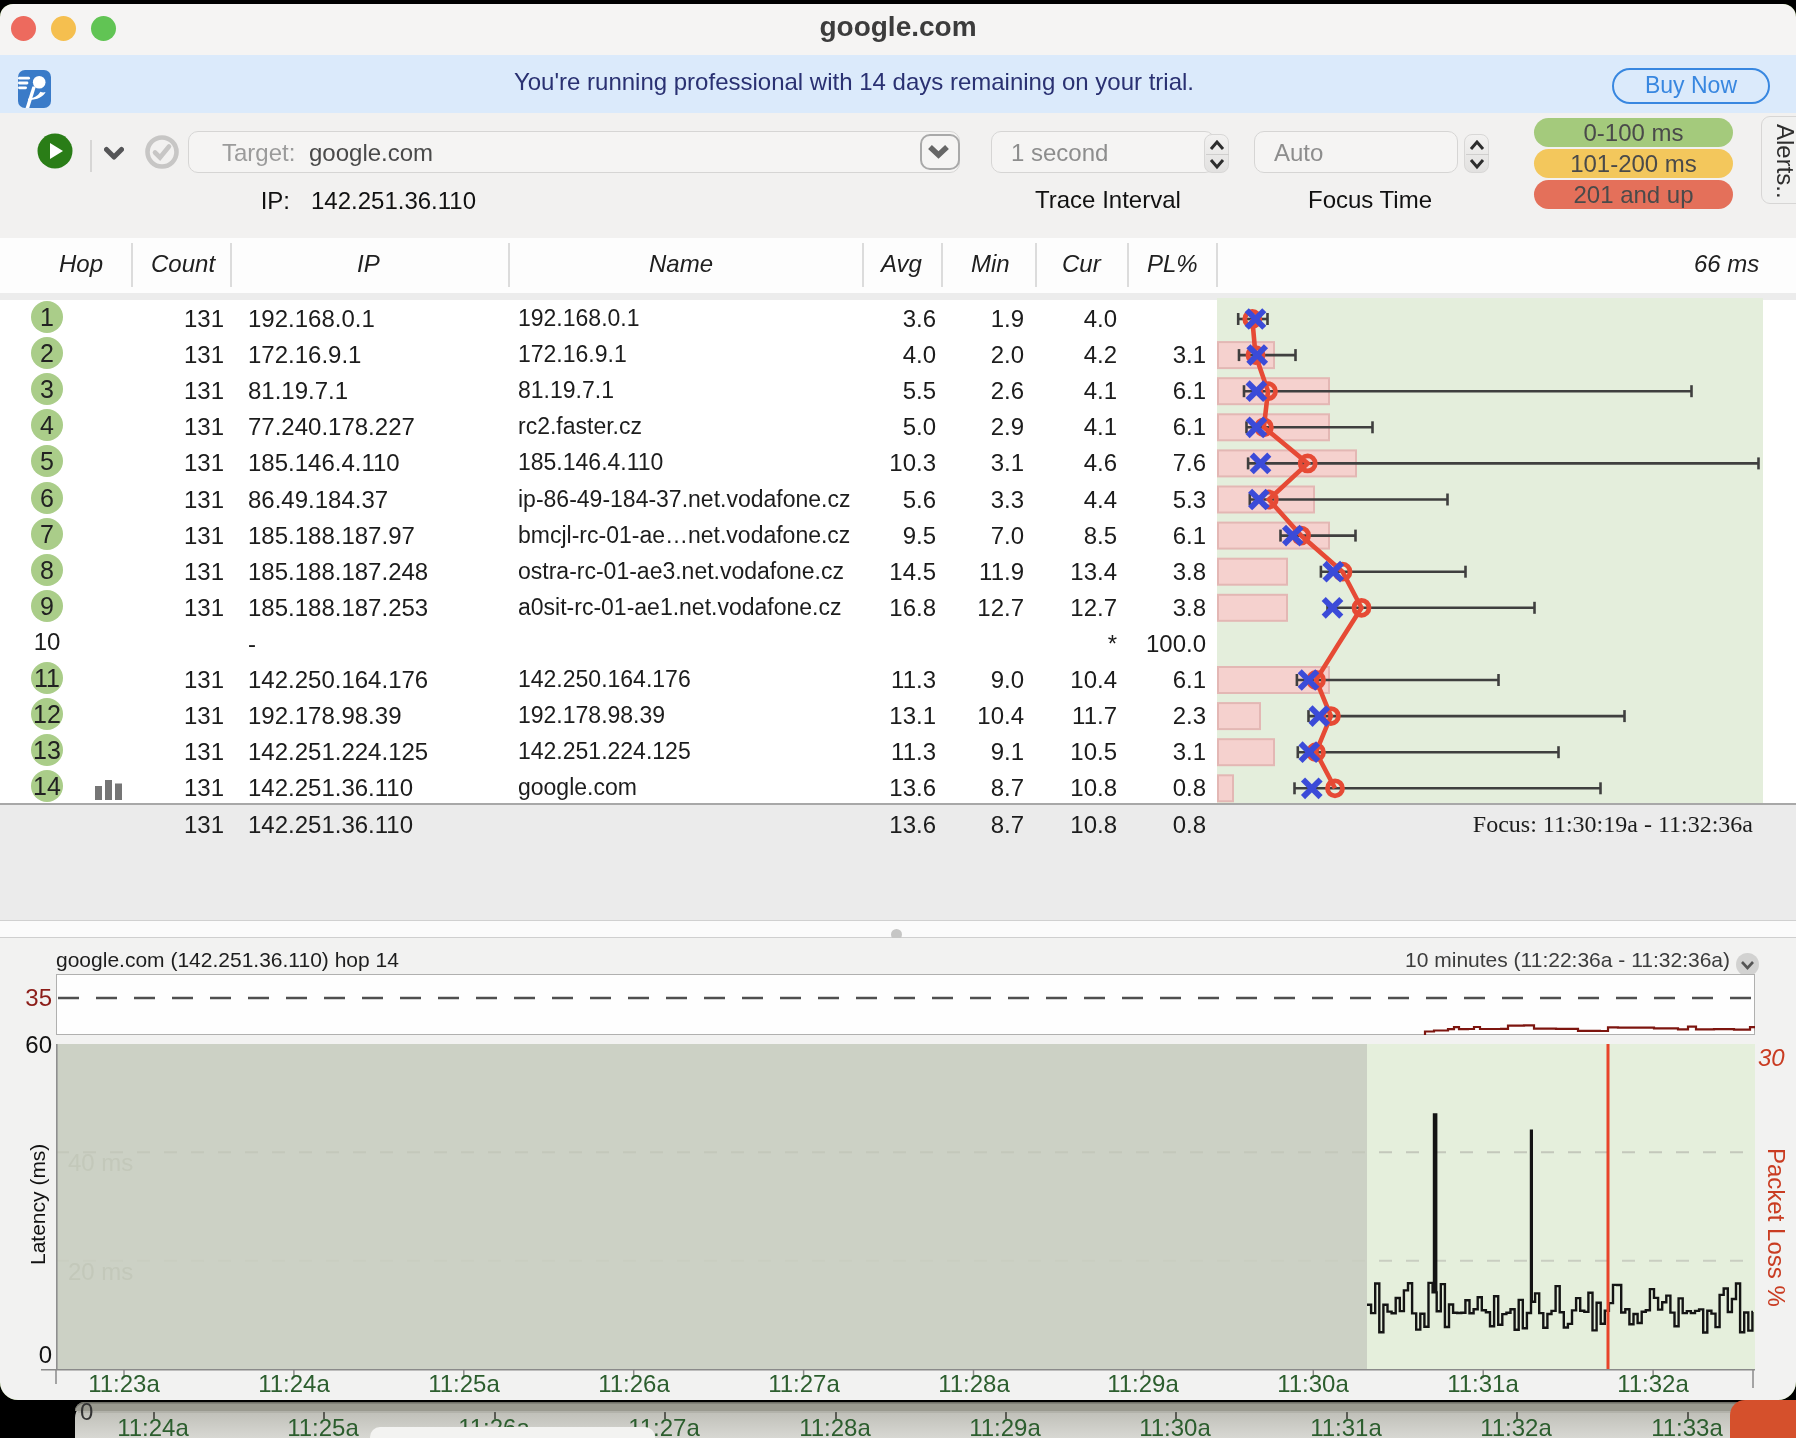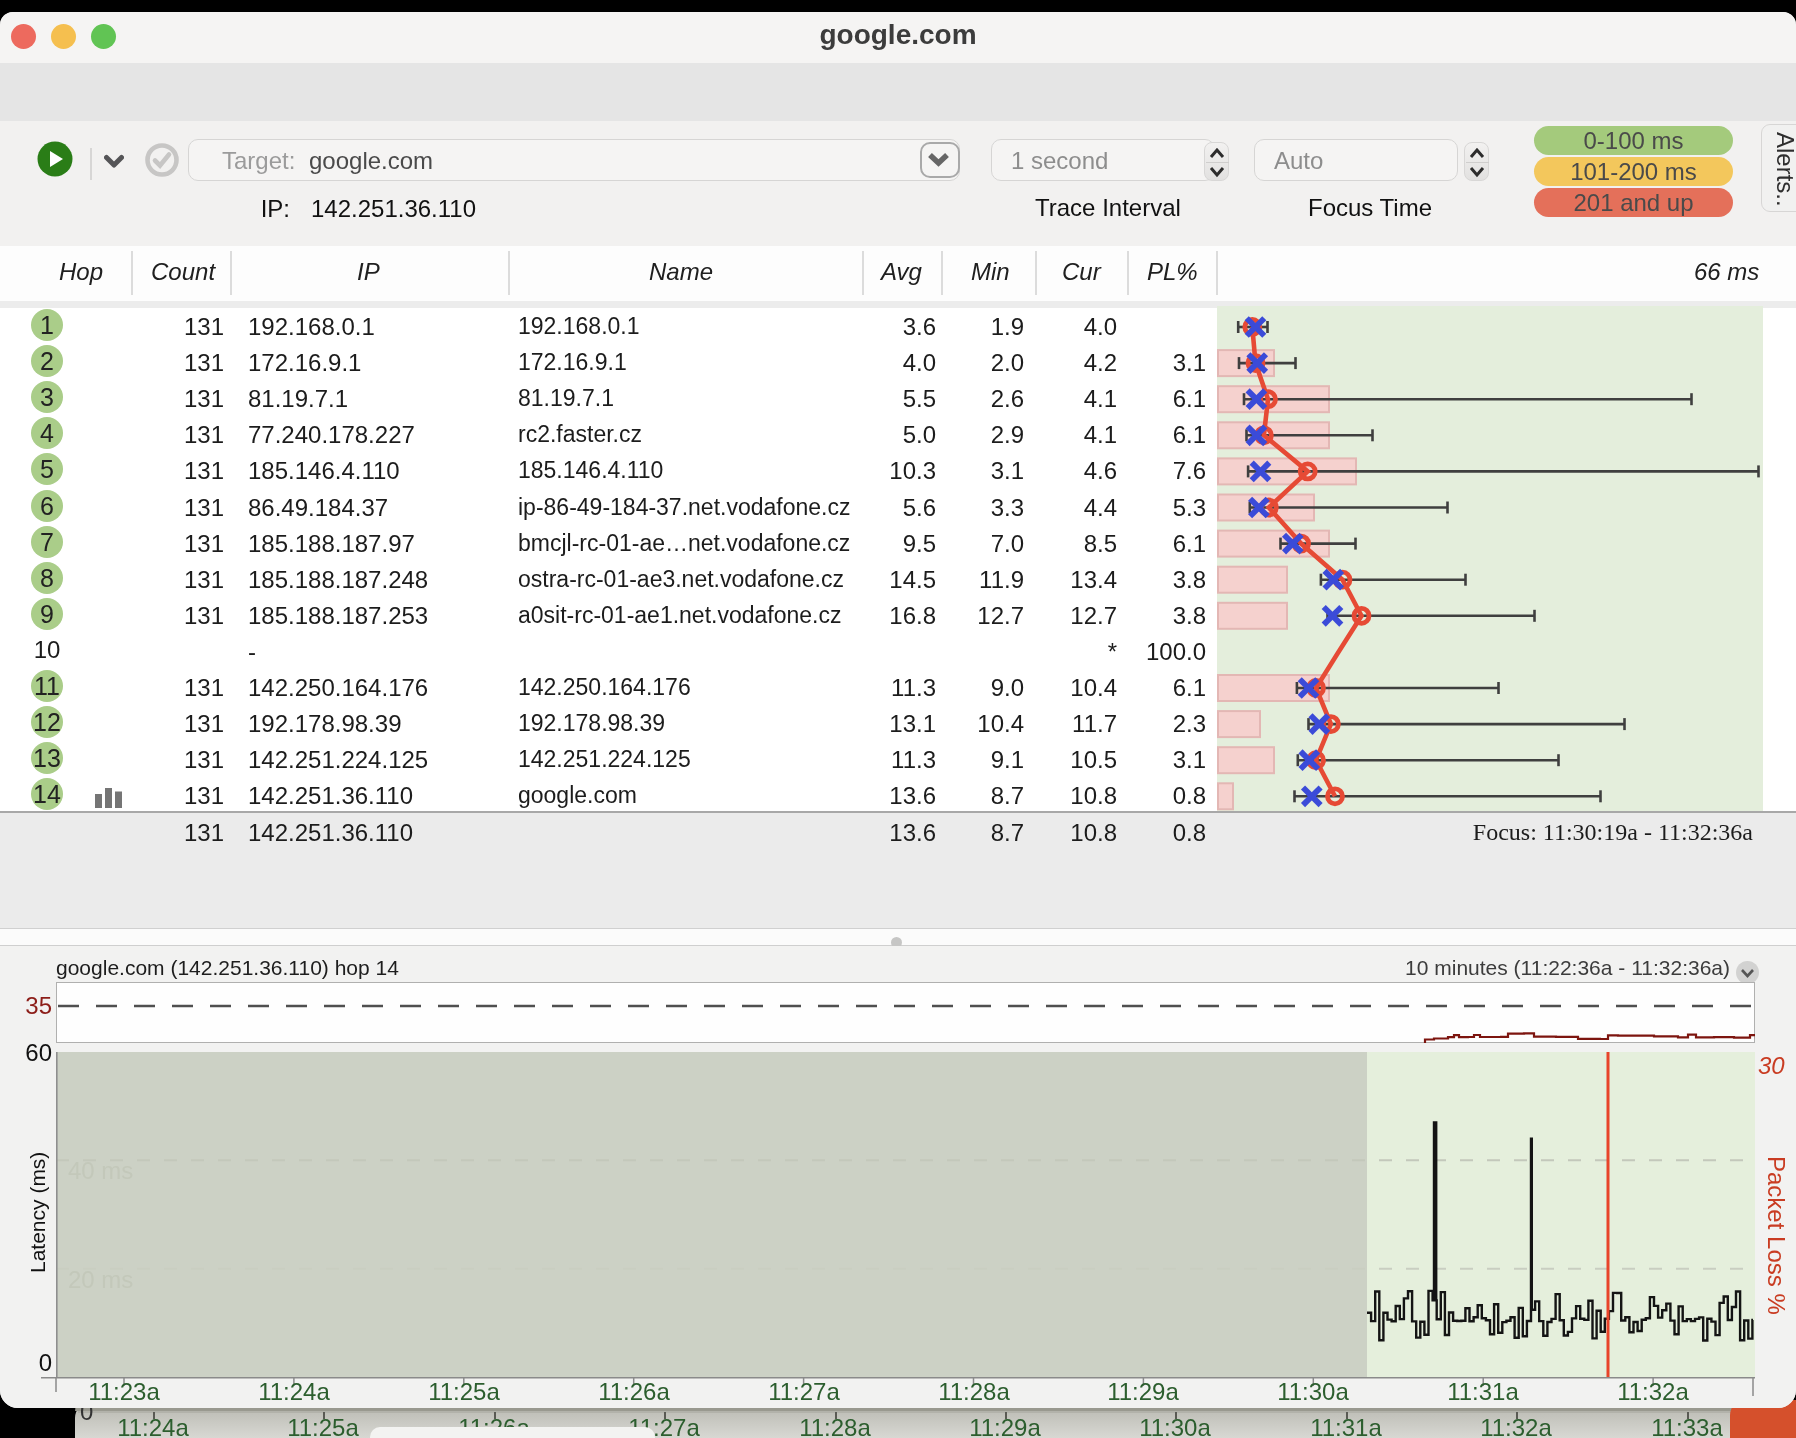--- a/index.html
+++ b/index.html
@@ -3,21 +3,21 @@
 * { margin:0; padding:0; box-sizing:border-box; }
 html,body { width:1796px; height:1438px; background:#000; font-family:"Liberation Sans",sans-serif; position:relative; overflow:hidden; }
 #bwin { position:absolute; left:75px; top:1402px; width:1721px; height:36px; background:linear-gradient(#b6b6ae,#d8d8d3); border-radius:16px 0 0 0; }
 #bband { position:absolute; left:75px; top:1402px; width:1721px; height:9px; background:#99998f; border-radius:16px 0 0 0; box-shadow:inset 0 1.5px 0 #6e6e66; }
 #bband2 { position:absolute; left:78px; top:1411px; width:1718px; height:1.5px; background:#b2b2aa; }
 .blab { position:absolute; top:1414px; width:120px; text-align:center; font-size:24px; color:#2c5e2e; }
 .btick { position:absolute; top:1412px; width:2px; height:7px; background:#5a5a54; }
 #btip { position:absolute; left:370px; top:1427px; width:285px; height:11px; background:#f3f3f1; border-radius:10px 10px 0 0; }
 #bred { position:absolute; left:1730px; top:1400px; width:66px; height:38px; background:#d5502c; border-radius:15px 0 0 0; }
 #bzero { position:absolute; left:80px; top:1398px; font-size:24px; color:#333; }
-#win { position:absolute; left:0; top:12px; width:1796px; height:1396px; background:#e5e5e5; border-radius:13px 13px 18px 18px; overflow:hidden; }
+#win { position:absolute; left:0; top:4px; width:1796px; height:1396px; background:#4d7c0f; border-radius:13px 13px 18px 18px; overflow:hidden; }
 #titlebar { position:absolute; left:0; top:0; width:100%; height:51px; background:#f5f4f3; }
 .tl { position:absolute; top:11.5px; width:25px; height:25px; border-radius:50%; }
 #title { position:absolute; top:7px; left:0; width:100%; text-align:center; font-size:28px; font-weight:bold; color:#3c3c3c; }
 #banner { position:absolute; left:0; top:51px; width:100%; height:58px; background:#dbeafb; }
 #bannertext { position:absolute; left:0; top:13px; width:1708px; text-align:center; font-size:24px; color:#2a3172; }
 #buynow { position:absolute; left:1612px; top:13px; width:158px; height:36px; border:2.5px solid #3887e0; border-radius:18px; color:#3887e0; font-size:23px; text-align:center; line-height:31px; }
 #toolbar { position:absolute; left:0; top:109px; width:100%; height:125px; background:#f2f1f0; }
 .inp { position:absolute; top:17.5px; height:42px; background:#f5f4f3; border:1.5px solid #d6d5d4; border-radius:10px; font-size:24px; color:#8d8d8d; }
 #tgt { left:188px; width:772px; }
 #tgt .lbl { position:absolute; left:33px; top:7px; color:#9b9b9b; }
@@ -92,20 +92,35 @@
 <div id="btip"></div>
 <div id="bred"></div>
 <div id="bzero">0</div>
 <div id="win">
   <div id="titlebar">
     <div class="tl" style="left:11px;background:#ed6a5e"></div>
     <div class="tl" style="left:51px;background:#f5bf4f"></div>
     <div class="tl" style="left:91px;background:#61c454"></div>
     <div id="title">google.com</div>
   </div>
+  <div id="banner">
+    <svg width="33" height="38" style="position:absolute;left:18px;top:15px" viewBox="0 0 33 38">
+        <rect x="0" y="0" width="33" height="38" rx="7" fill="#3a7bc8"></rect>
+        <g fill="#ffffff">
+          <rect x="0" y="6.8" width="12" height="2.8" rx="1.4"></rect>
+          <rect x="0" y="11.6" width="10.4" height="2.8" rx="1.4"></rect>
+          <rect x="0" y="16.4" width="9" height="2.8" rx="1.4"></rect>
+          <circle cx="21.2" cy="12.2" r="6.3"></circle>
+          <path d="M14.4,16.6 L17.9,16.6 L11.2,38 L7.6,38 Z"></path>
+          <path d="M10,28.8 C15.5,28.3 19.8,26.2 22.4,21.8 C24.2,22.6 25.9,22.7 27.6,22.0 C25.2,27.0 18.2,30.4 10,29.9 Z"></path>
+        </g>
+      </svg>
+    <div id="bannertext">You're running professional with 14 days remaining on your trial.</div>
+    <div id="buynow">Buy Now</div>
+  </div>
   <div id="toolbar">
     <svg width="38" height="38" style="position:absolute;left:36px;top:19px">
         <circle cx="19" cy="19" r="17.5" fill="#2a7d17"></circle>
         <path d="M14,11 L27,19 L14,27 Z" fill="#fff"></path>
       </svg>
     <div style="position:absolute;left:90px;top:27px;width:1.5px;height:32px;background:#d7d6d5"></div>
     <svg width="20" height="16" style="position:absolute;left:104px;top:33px">
         <path d="M2.5,3.5 L10,11 L17.5,3.5" fill="none" stroke="#555557" stroke-width="5" stroke-linecap="round" stroke-linejoin="round"></path>
       </svg>
     <svg width="36" height="36" style="position:absolute;left:144px;top:21px">

